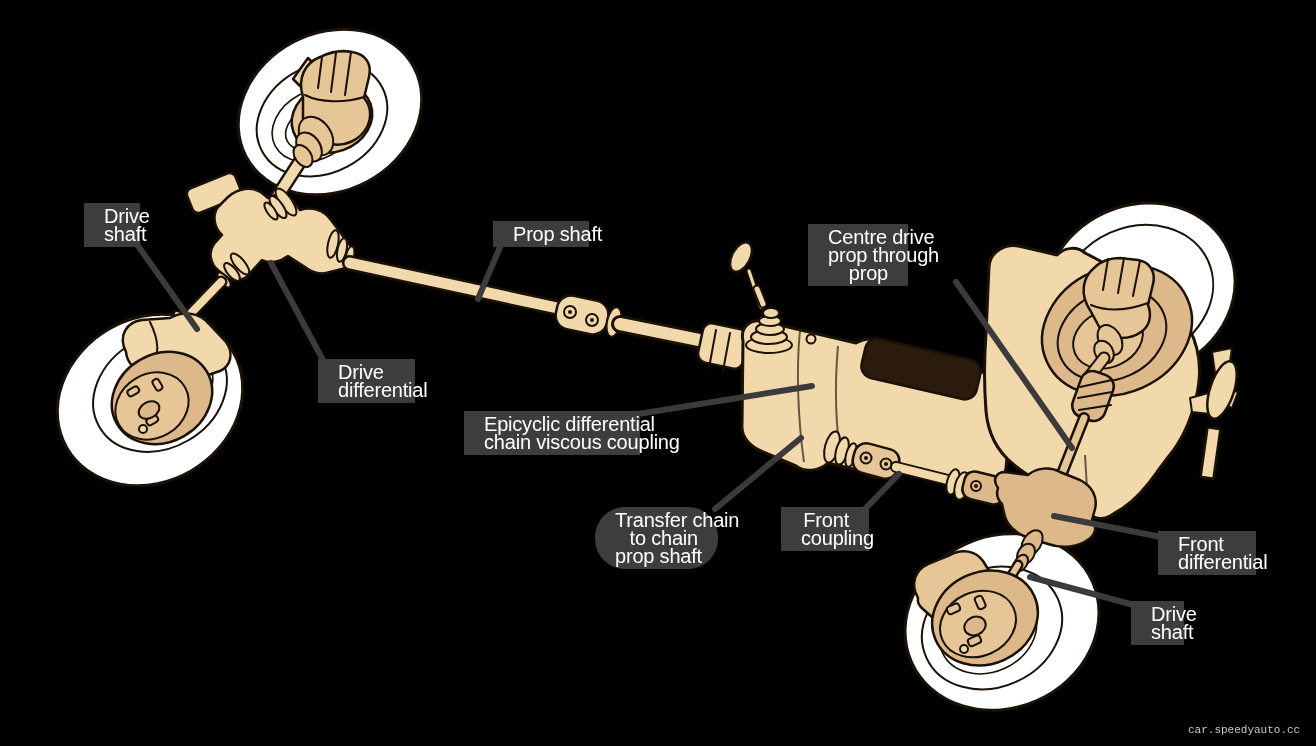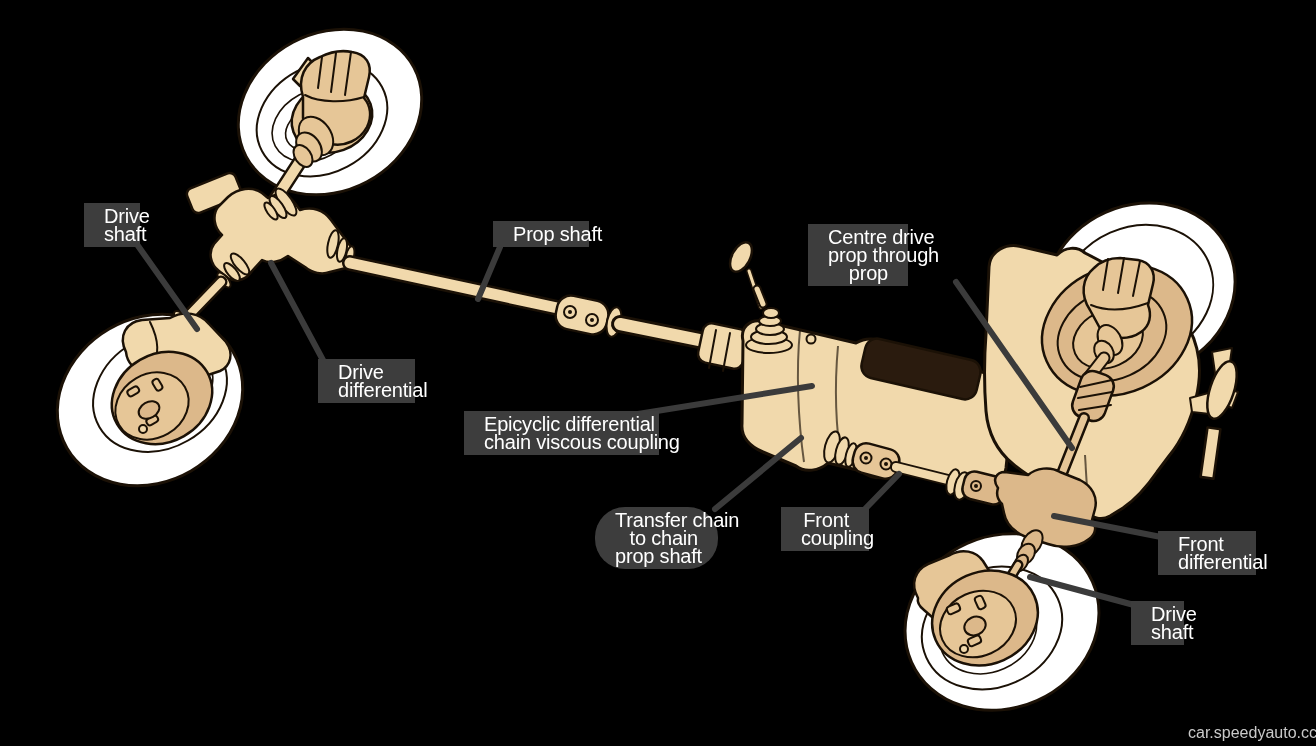--- a/index.html
+++ b/index.html
@@ -23,22 +23,22 @@
   .shaft-1{stroke:var(--tan1);fill:none;stroke-linecap:round;}
   .shaft-2{stroke:var(--tan2);fill:none;stroke-linecap:round;}
   .seam {stroke:var(--outline);fill:none;stroke-width:2;opacity:.65;}
   .leader{stroke:var(--leader);stroke-width:6;stroke-linecap:round;fill:none;}
   
   .label{position:absolute;z-index:3;background:var(--label-bg);color:var(--label-text);
          font-weight:normal;font-size:20px;line-height:18px;letter-spacing:-0.2px;
          padding:4px 20px;box-sizing:border-box;}
   .label.right{text-align:right;}
   .label .ln{white-space:nowrap;}
-  .watermark{position:absolute;z-index:3;color:var(--watermark);font-size:16px;
-             font-family:Liberation Sans, sans-serif;}
+  .watermark{position:absolute;z-index:3;color:var(--watermark);font-size:11px;
+             font-family:Liberation Mono, monospace;}
 </style>
 </head>
 <body>
 
 <div id="stage">
 
 <svg id="diagram" width="1316" height="746" viewBox="0 0 1316 746">
 
   <g>
     <ellipse class="fw ol s3" cx="330" cy="112" rx="95" ry="79" transform="rotate(-28 330 112)"></ellipse>
@@ -255,21 +255,21 @@
         <div class="ln">differential</div>
       </div>
       <div class="label" style="left: 493px; top: 221px; width: 96px;">
         <div class="ln">Prop shaft</div>
       </div>
       <div class="label right" style="left: 808px; top: 224px; width: 100px;">
         <div class="ln">Centre drive</div>
         <div class="ln">prop through</div>
         <div class="ln">prop</div>
       </div>
-      <div class="label right" style="left: 464px; top: 411px; width: 195px;">
+      <div class="label right" style="left: 464px; top: 411px; width: 176px;">
         <div class="ln">Epicyclic differential</div>
         <div class="ln">chain viscous coupling</div>
       </div>
       <div class="label right" style="left: 595px; top: 507px; width: 123px; border-radius: 30px;">
         <div class="ln">Transfer chain</div>
         <div class="ln">to chain</div>
         <div class="ln">prop shaft</div>
       </div>
       <div class="label right" style="left: 781px; top: 507px; width: 88px;">
         <div class="ln">Front</div>

